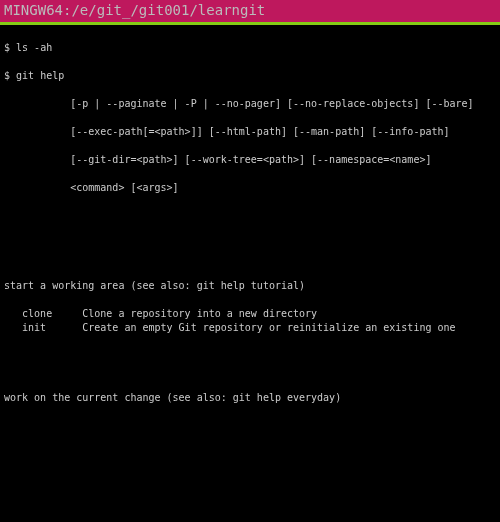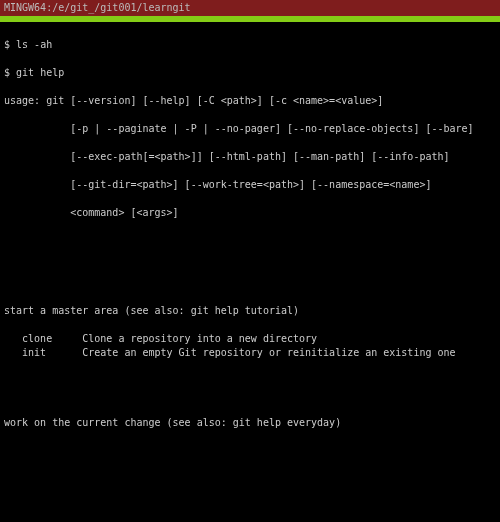--- a/index.html
+++ b/index.html
@@ -1,41 +1,40 @@
 <!DOCTYPE html>
 <html><head>
 <meta charset="utf-8">
 <style>
   html,body{margin:0;padding:0;background:#000;color:#ccc;font-family:Consolas,"Lucida Console",monospace;font-size:10px;line-height:1.4;width:500px;height:522px;overflow:hidden}
   .term{padding:2px 4px;white-space:pre}
-  .titlebar{background:#7f1d1d;color:#bbb;font-size:10px;padding:1px 4px;border-bottom:6px solid #84cc16}
+  .titlebar{background:#be185d;color:#bbb;font-size:14px;padding:1px 4px;border-bottom:3px solid #84cc16}
   .green{color:#3c3}
   .magenta{color:#d060d0}
   .yellow{color:#e6e060}
   .cyan{color:#4dd}
   .white{color:#ccc}
   .row{display:block}
 </style>
 </head>
 <body>
 
 <div class="titlebar">MINGW64:/e/git_/git001/learngit</div>
 
 <div class="term">
 <span class="row"><span class="white">$</span> <span class="white">ls -ah</span></span>
 <span class="row white"><span>$</span> <span>git help</span></span>
-<span class="row white">usage: git [--version] [--help] [-C &lt;path&gt;] [-c &lt;name&gt;=&lt;value&gt;]</span>
 <span class="row white">           [-p | --paginate | -P | --no-pager] [--no-replace-objects] [--bare]</span>
 <span class="row white">           [--exec-path[=&lt;path&gt;]] [--html-path] [--man-path] [--info-path]</span>
 <span class="row white">           [--git-dir=&lt;path&gt;] [--work-tree=&lt;path&gt;] [--namespace=&lt;name&gt;]</span>
 <span class="row white">           &lt;command&gt; [&lt;args&gt;]</span>
 <span class="row">&nbsp;</span>
 <span class="row">&nbsp;</span>
 
-<span class="row white">start a master area (see also: git help tutorial)</span>
+<span class="row white">start a working area (see also: git help tutorial)</span>
 <div id="sec1"><span class="row white">   clone     Clone a repository into a new directory</span><span class="row white">   init      Create an empty Git repository or reinitialize an existing one</span></div>
 <span class="row">&nbsp;</span>
 
 <span class="row white">work on the current change (see also: git help everyday)</span>
 
 
 
 
 
 

